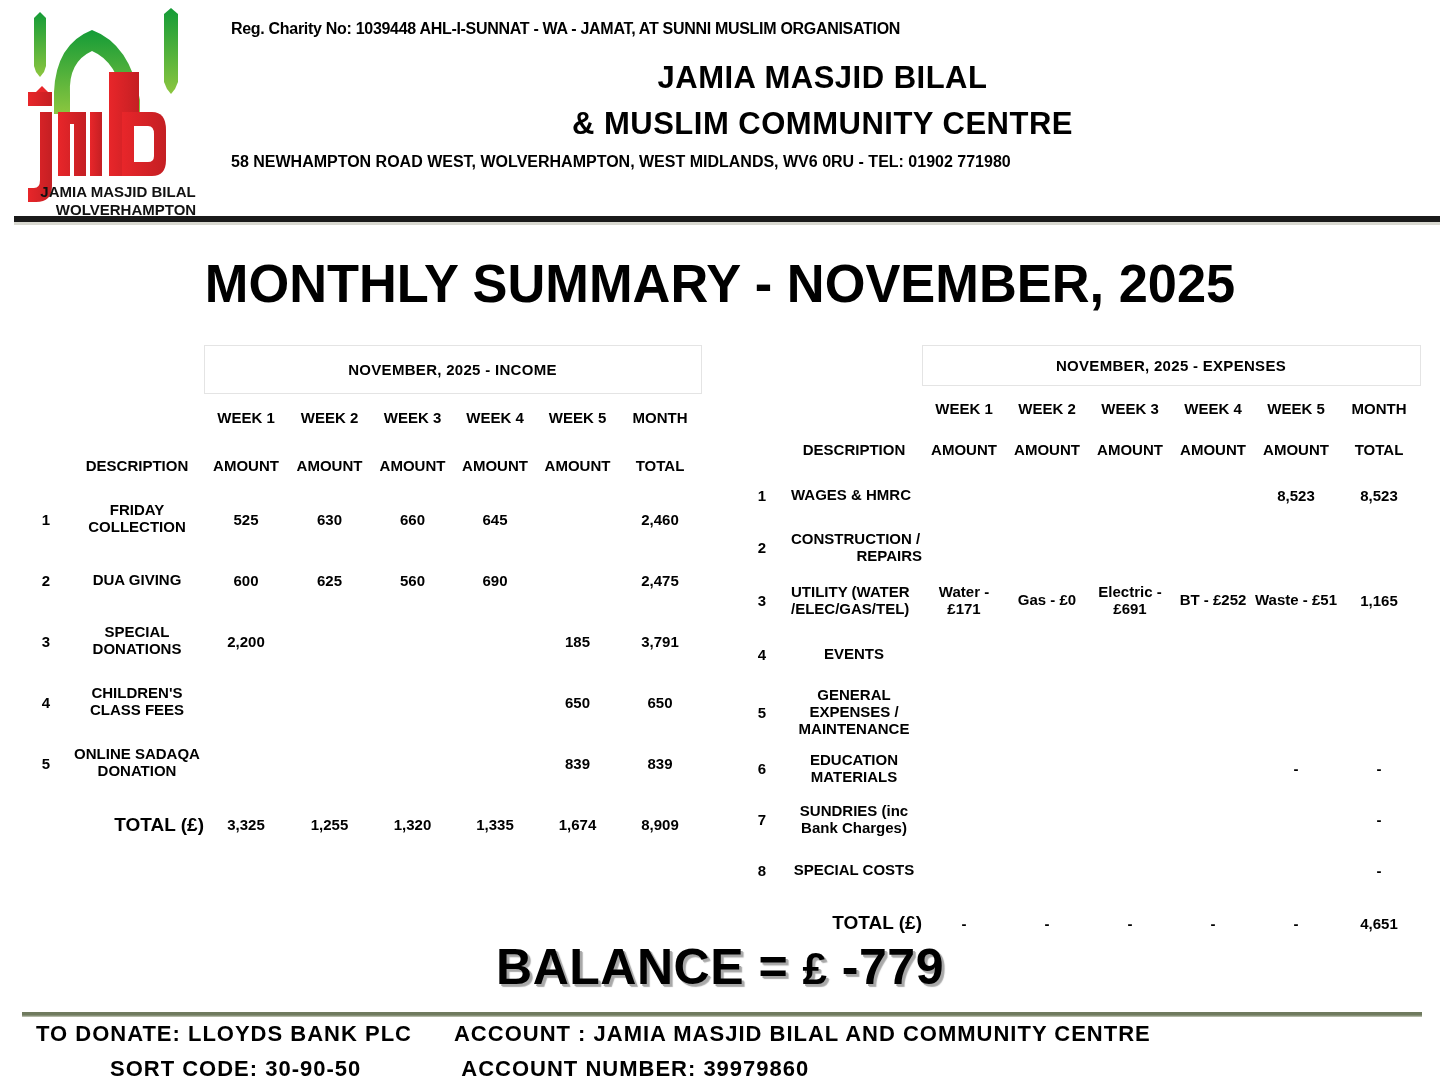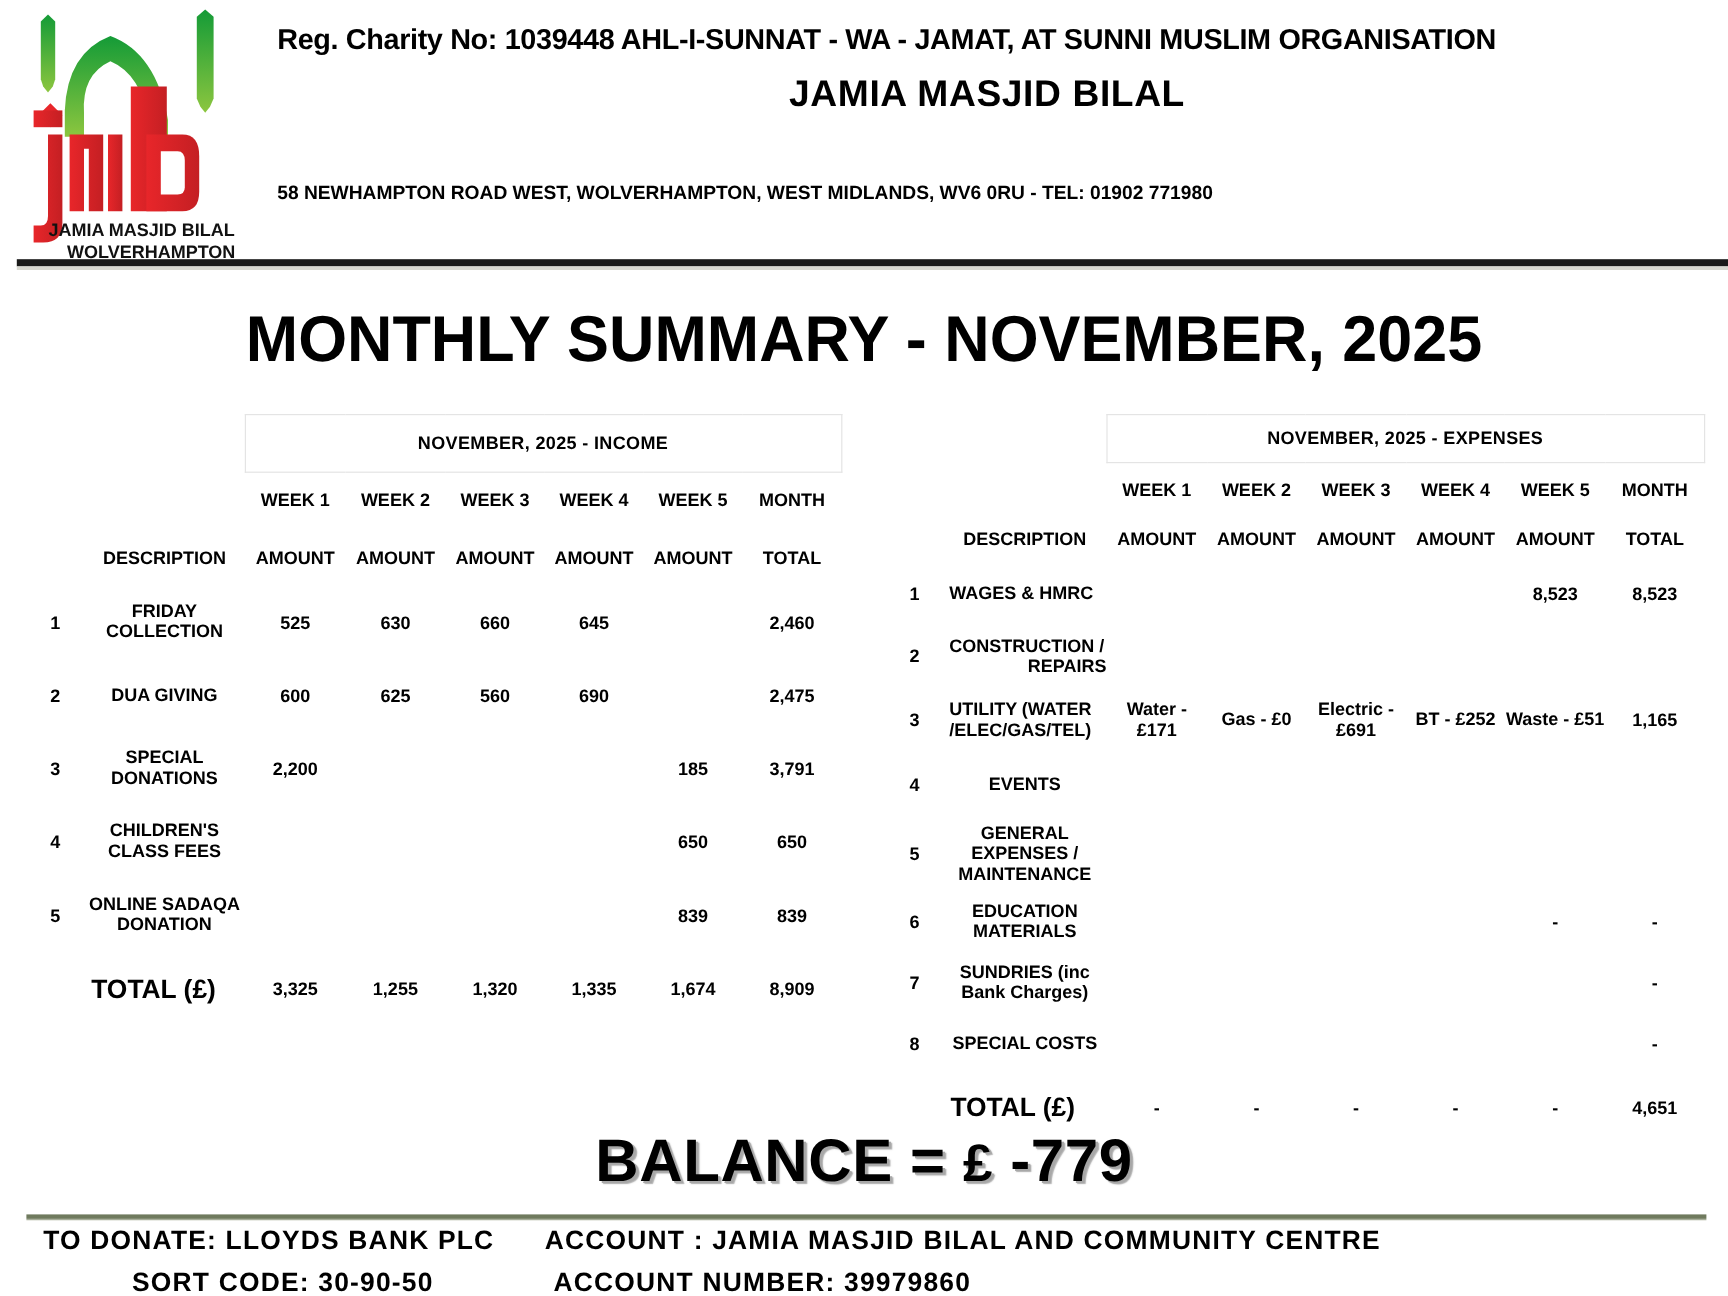--- a/index.html
+++ b/index.html
@@ -36,21 +36,21 @@
     left: 215px;
     right: 10px;
     top: 0;
     height: 215px;
   }
   .hline1 {
     position: absolute;
     top: 20px;
     left: 16px;
     right: 0;
-    font-size: 24px;
+    font-size: 16px;
     font-weight: bold;
     letter-spacing: -0.3px;
     white-space: nowrap;
   }
   .title-big {
     position: absolute;
     left: 0; right: 0;
     text-align: center;
     font-size: 31px;
     font-weight: bold;
@@ -178,21 +178,21 @@
     padding-right: 8px;
     font-size: 17px;
   }
   td.totrow {
     background: #D9D9D9;
     border: 2px solid #000000;
     text-align: right;
     padding-right: 8px;
     font-size: 17px;
   }
-  td.totrow.lbl { text-align: left; padding-left: 6px; font-size: 22px; }
+  td.totrow.lbl { text-align: right; padding-left: 6px; font-size: 19px; }
   td.section-title {
     background: #ffffff;
     border: 0;
     font-size: 20px;
     font-weight: bold;
     text-align: center;
     letter-spacing: 0.3px;
   }
   td.section-title.gl { border: 1px solid #e4e4e4; }
 
@@ -270,20 +270,21 @@
       <path d="M108 108 L138 108 Q152 108 152 126 L152 156 Q152 172 138 172 L108 172 Z" fill="url(#rd)"></path>
       <path d="M120 122 L134 122 Q140 122 140 130 L140 152 Q140 158 134 158 L120 158 Z" fill="#ffffff"></path>
       <text x="104" y="193" font-family="Liberation Sans, sans-serif" font-size="15" font-weight="bold" fill="#111" text-anchor="middle">JAMIA MASJID BILAL</text>
       <text x="112" y="211" font-family="Liberation Sans, sans-serif" font-size="15" font-weight="bold" fill="#111" text-anchor="middle">WOLVERHAMPTON</text>
     </svg>
   </div>
 
   <div class="header-text">
     <div class="hline1">Reg. Charity No: 1039448   AHL-I-SUNNAT - WA - JAMAT, AT SUNNI MUSLIM ORGANISATION</div>
     <div class="title-big l1">JAMIA MASJID BILAL</div>
+    <div class="title-big l2">&amp; MUSLIM COMMUNITY CENTRE</div>
     <div class="addr">58 NEWHAMPTON ROAD WEST, WOLVERHAMPTON, WEST MIDLANDS, WV6 0RU  - TEL: 01902 771980</div>
   </div>
 
   <div class="header-rule"></div>
   <div class="header-rule-shadow"></div>
 </div>
 
 <div class="main-title">MONTHLY SUMMARY - NOVEMBER, 2025</div>
 
 <div class="tables">

